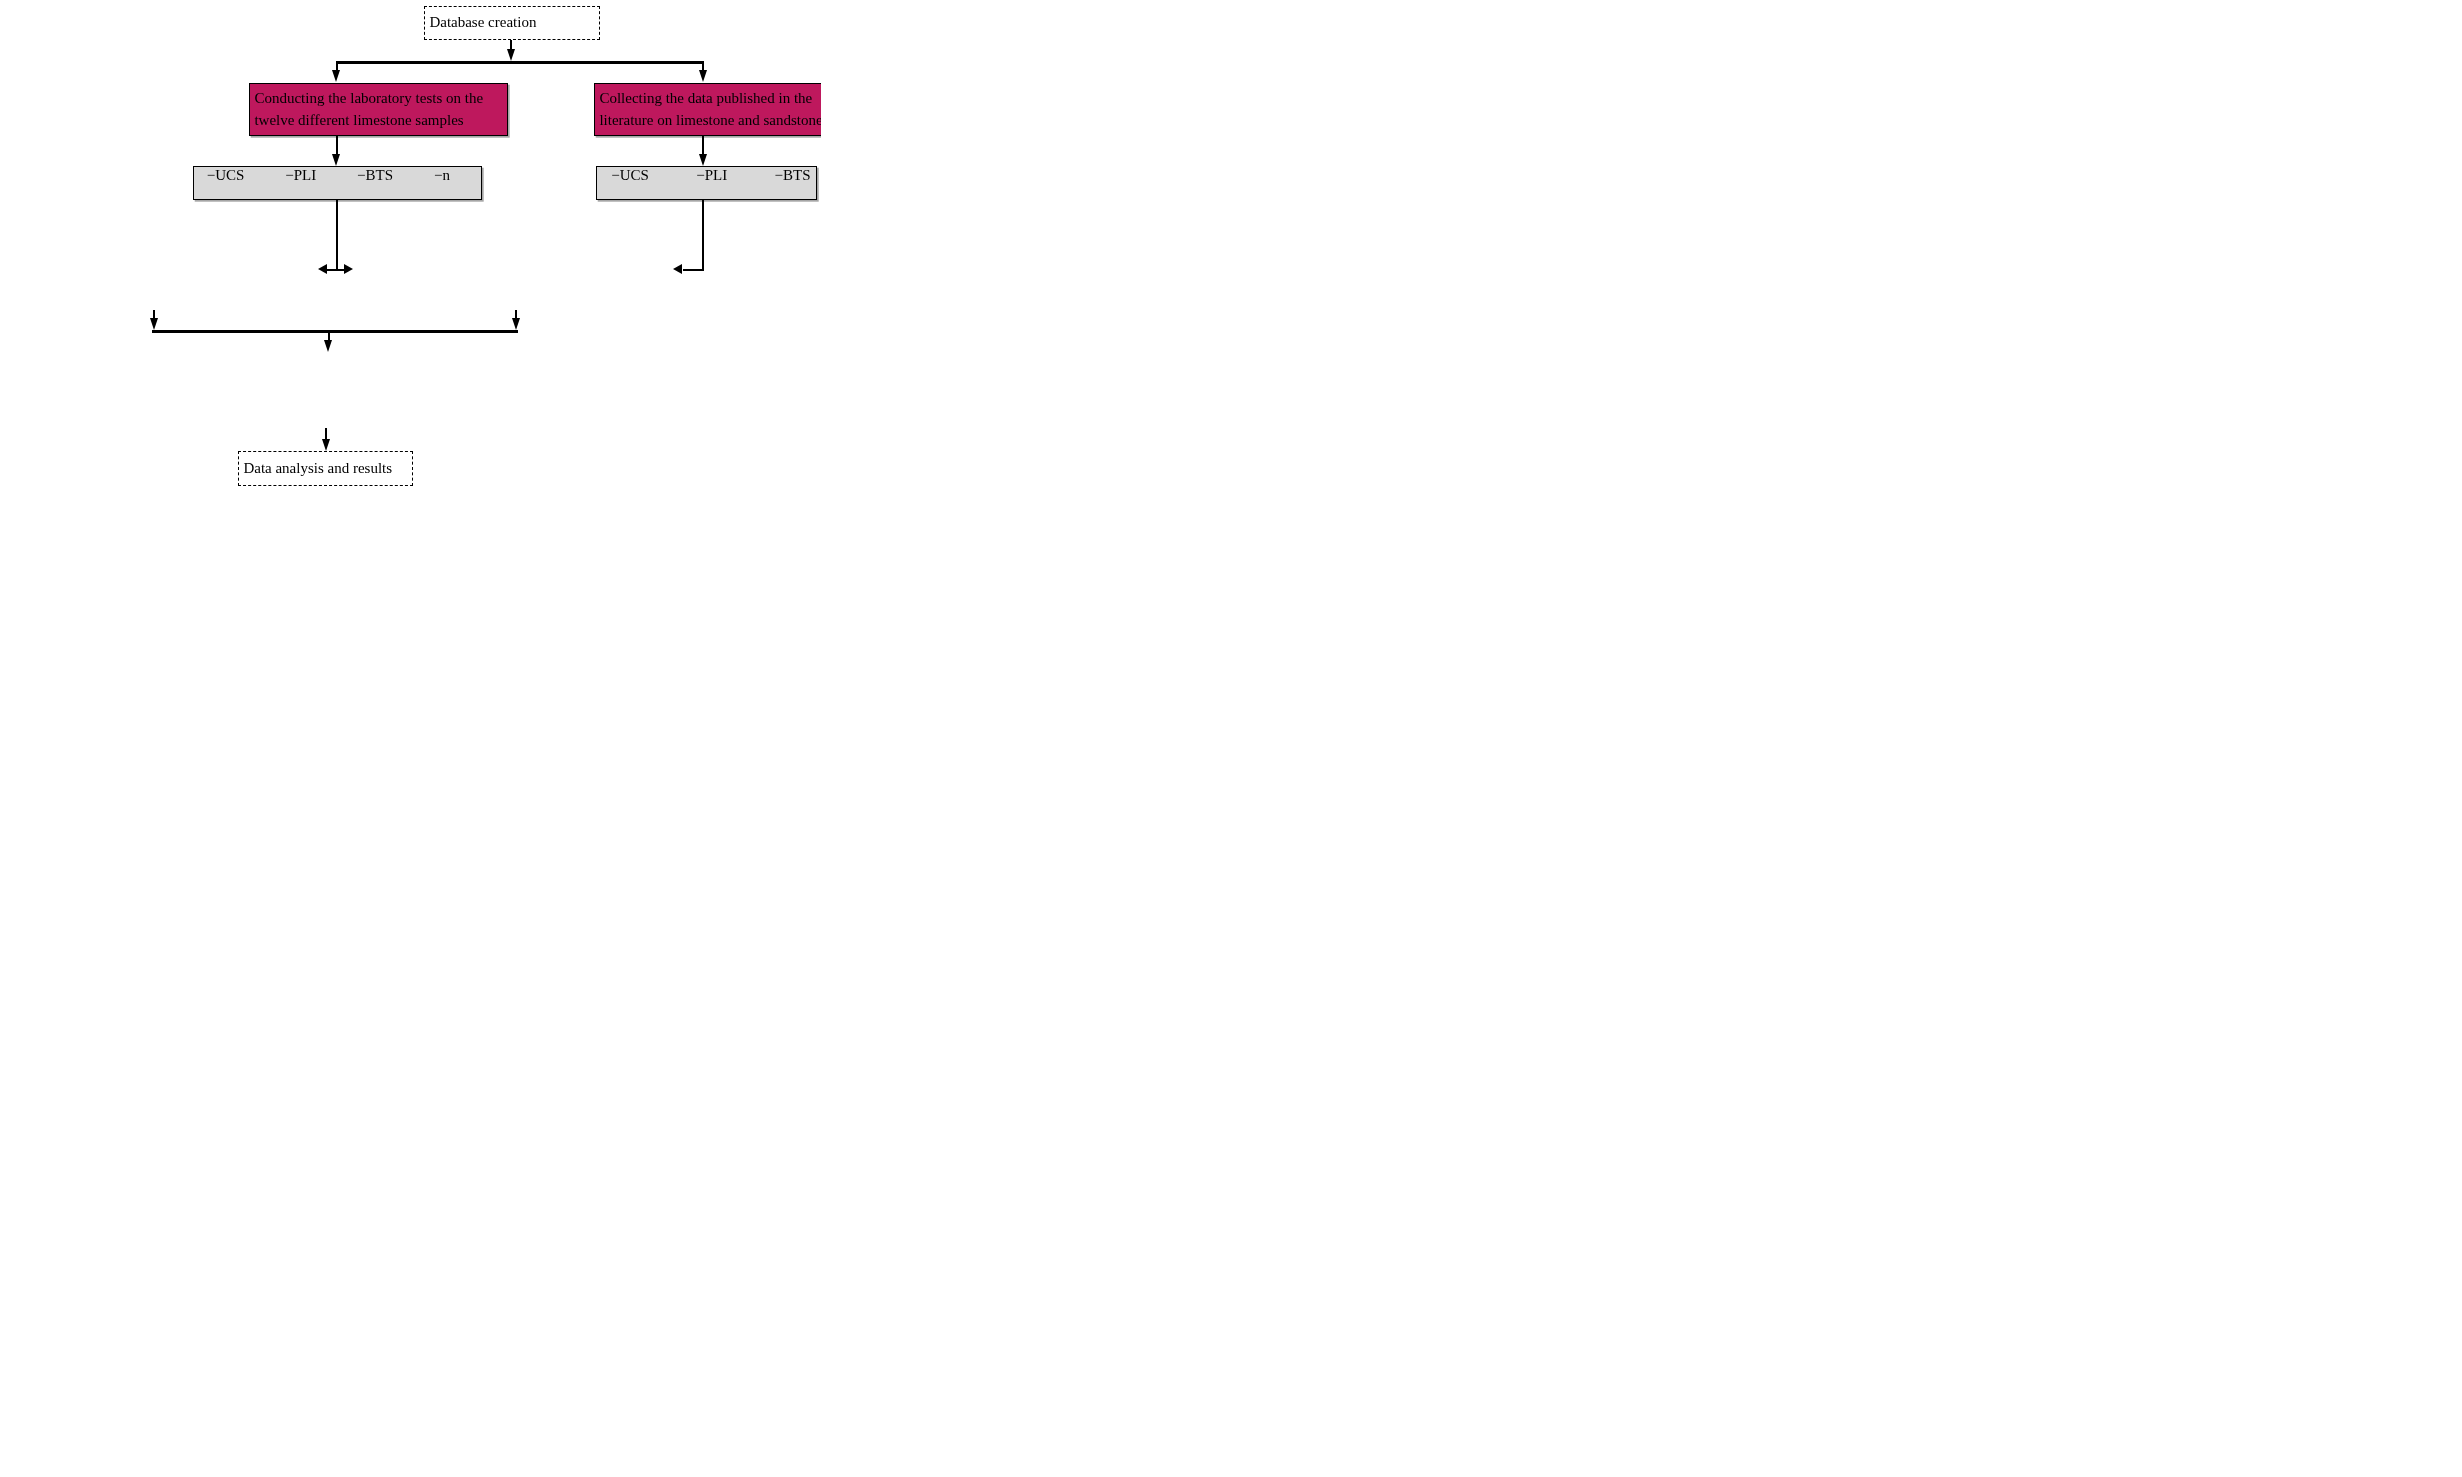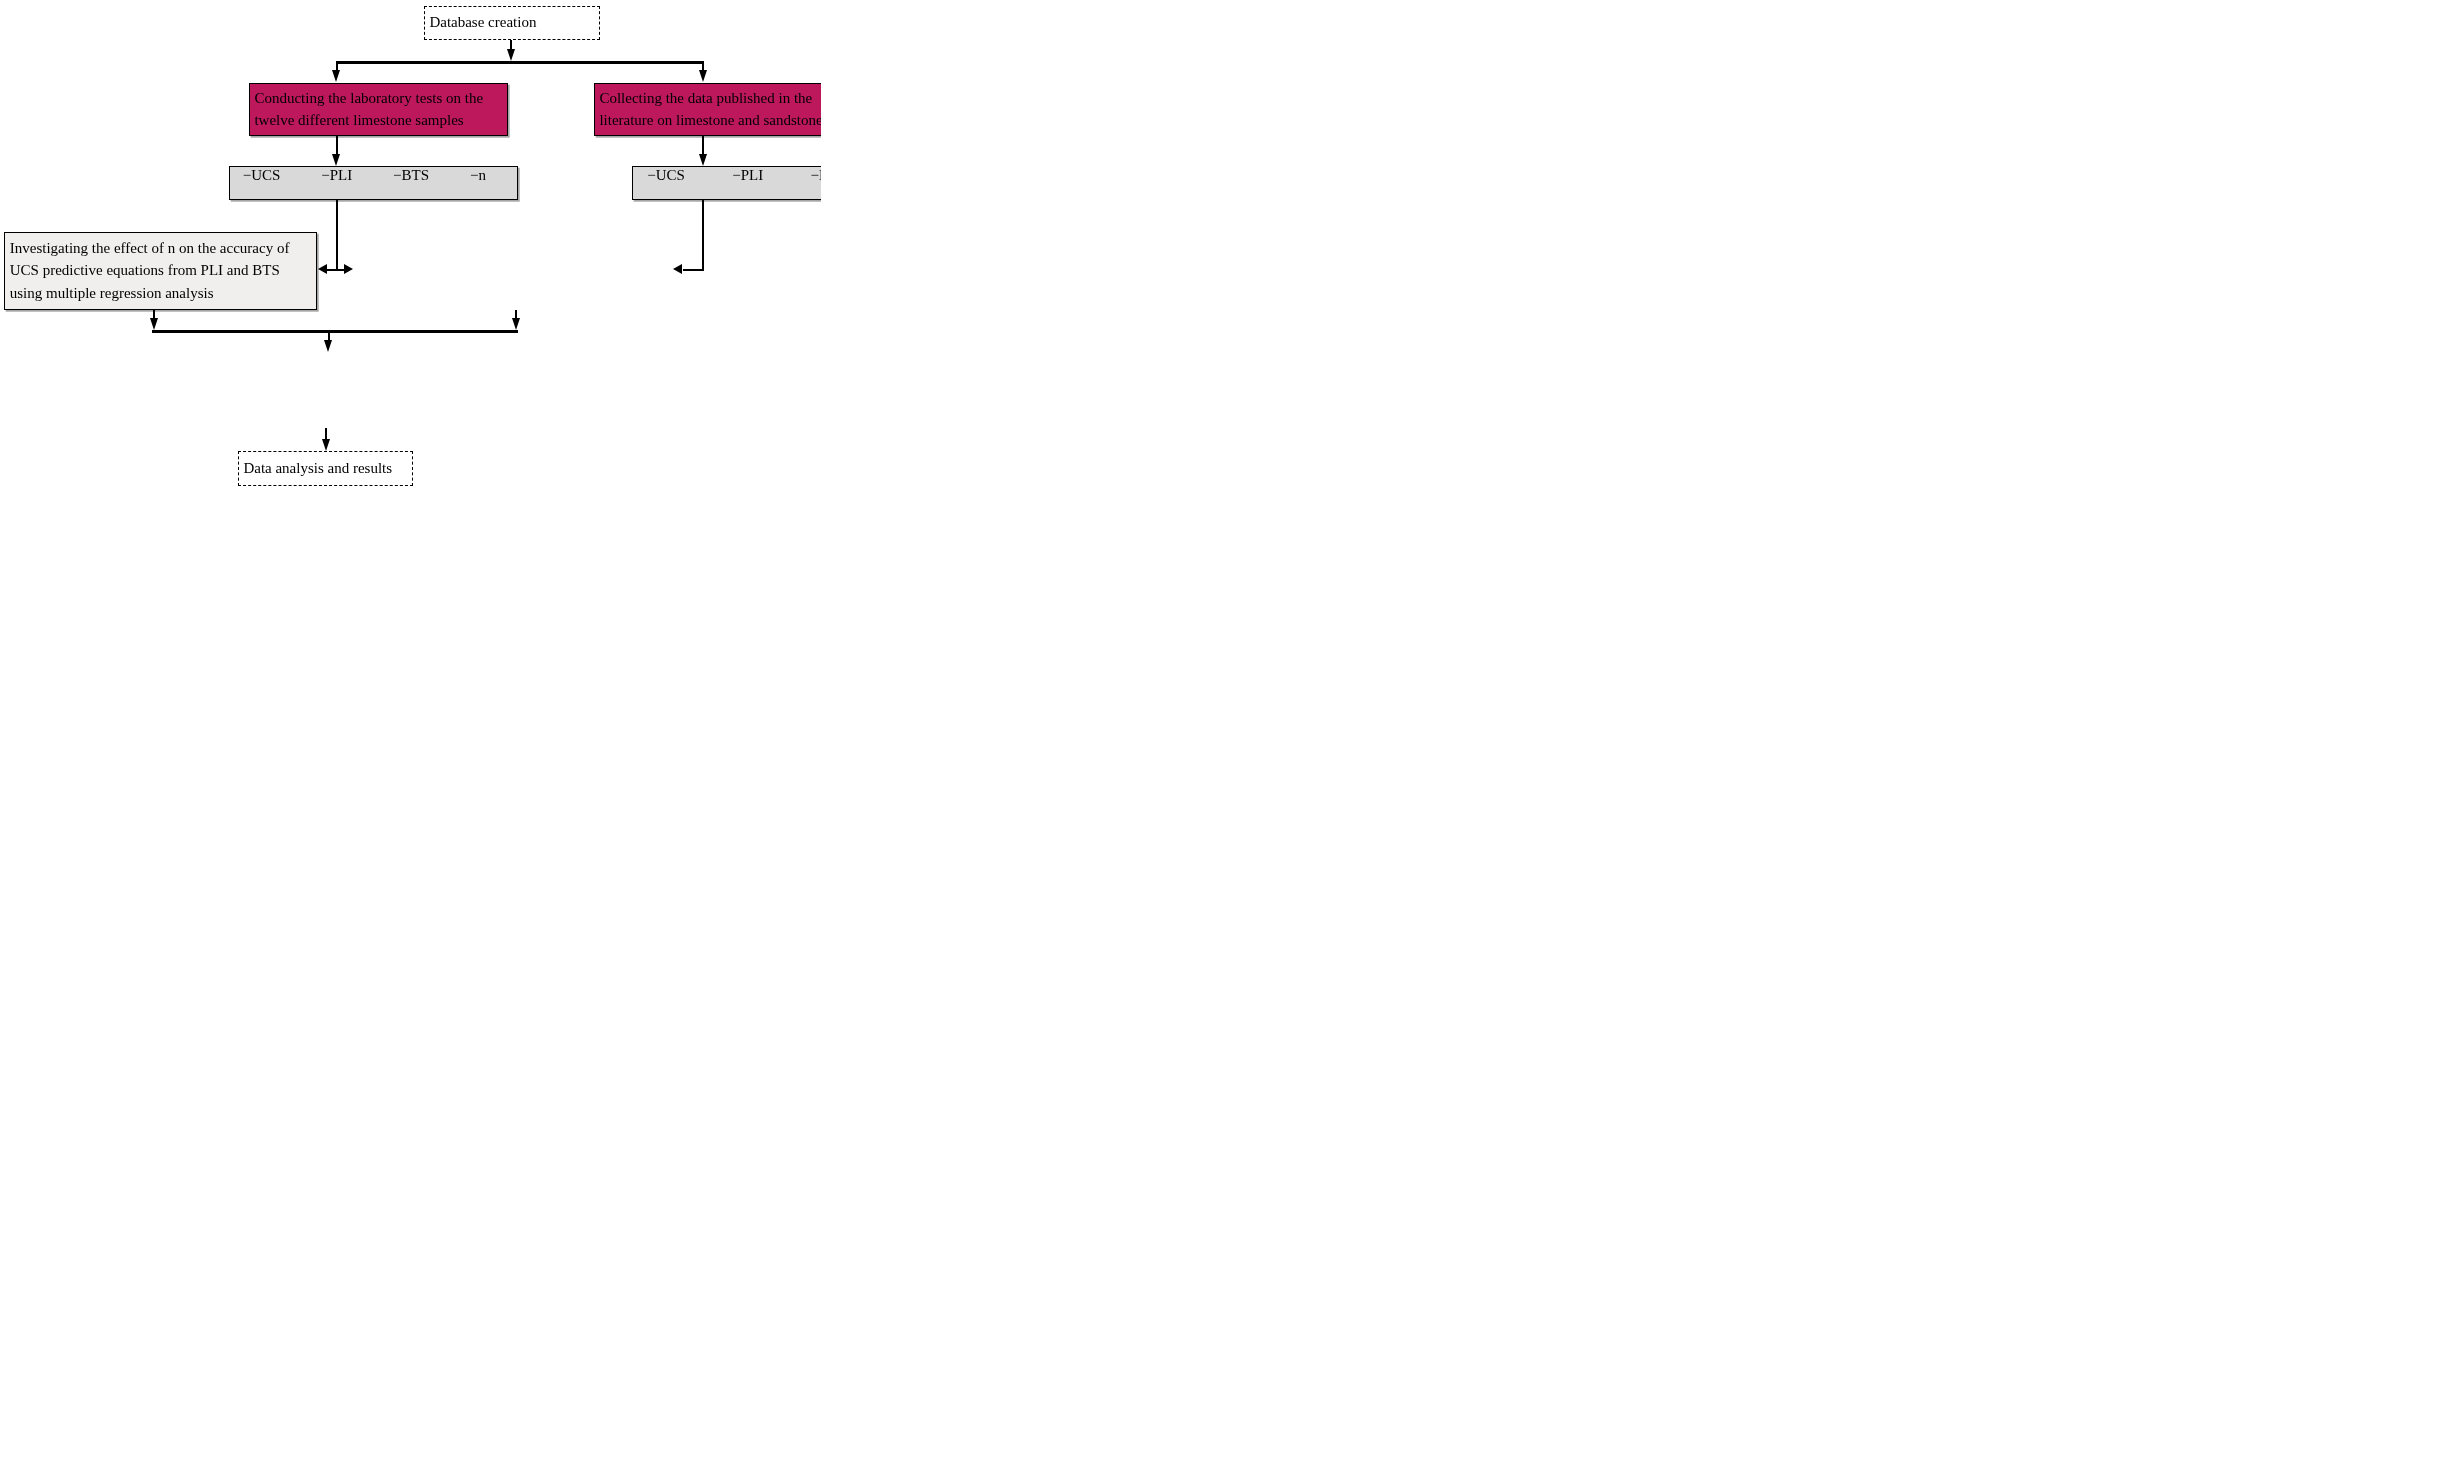--- a/index.html
+++ b/index.html
@@ -35,21 +35,20 @@
   .dashed {
     border: 1.7px dashed #000000;
     background: #ffffff;
   }
   .dark-gray  { background: #be185d; margin-left: 32px; }
   .light-gray { background: #d9d9d9; }
   .pale-gray  { background: #f0efee; }
   .params {
     flex-direction: row;
     justify-content: space-between;
-    margin-left: 36px;
   }
   .line-h { position: absolute; background: #000000; }
   .line-v { position: absolute; background: #000000; }
   .arrow-down {
     position: absolute; width: 0; height: 0;
     border-left: 4.4px solid transparent;
     border-right: 4.4px solid transparent;
     border-top: 12px solid #000000;
   }
   .arrow-left {
@@ -91,25 +90,20 @@
     <span>−BTS</span>
     <span>−n</span>
   </div>
 
   <div class="flow-box solid light-gray params" style="left:596px; top:166px; width:221px; height:34px; padding:0 5.5px 0 14.3px;">
     <span>−UCS</span>
     <span>−PLI</span>
     <span>−BTS</span>
   </div>
 
-  <div class="flow-box solid pale-gray" style="left:4.4px; top:232px; width:313px; height:78px;">
-    <div>Investigating the effect of n on the accuracy of</div>
-    <div>UCS predictive equations from PLI and BTS</div>
-    <div>using multiple regression analysis</div>
-  </div>
 
 
 
   <div class="flow-box dashed" style="left:238px; top:451px; width:175px; height:35px;">
     <div>Data analysis and results</div>
   </div>
 
   <div class="line-v" style="left:510px; top:40px; width:1.7px; height:10px;"></div>
   <div class="arrow-down" style="left:507px; top:49px;"></div>
   <div class="line-h" style="left:336px; top:61px; width:368px; height:2.8px;"></div>

